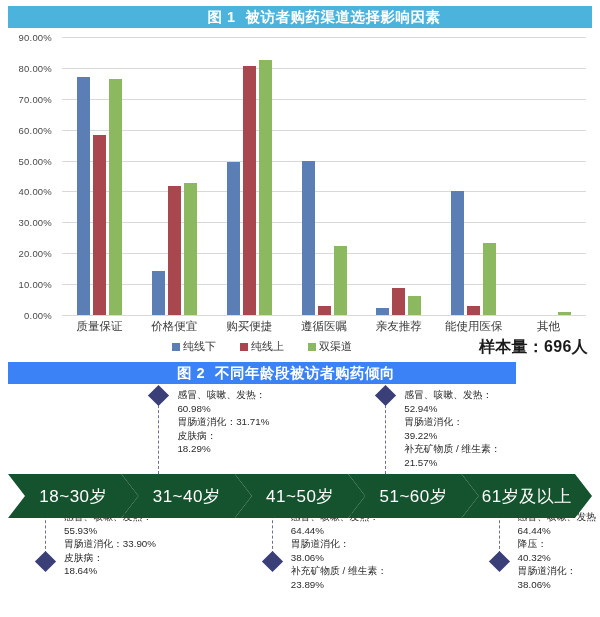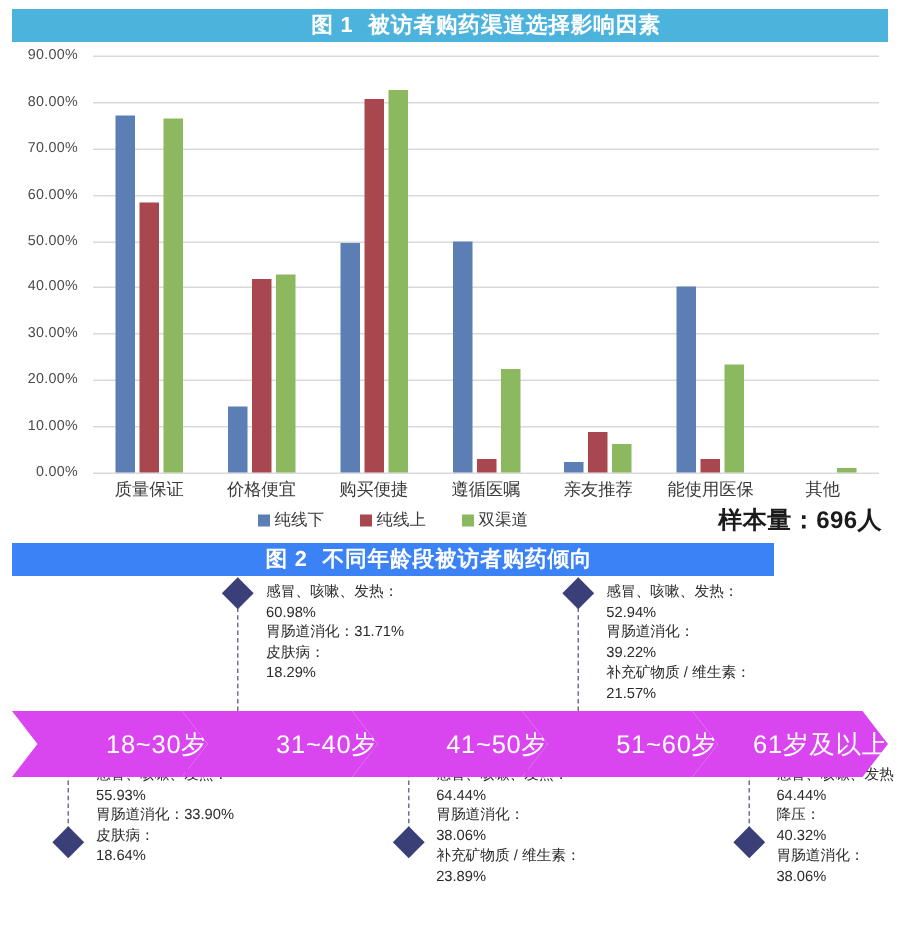--- a/index.html
+++ b/index.html
@@ -44,22 +44,22 @@
     position:absolute;right:12px;top:331px;font-size:16px;
     font-weight:bold;color:#1b1b1b;letter-spacing:.3px;
   }
 
   
   #fig2{position:absolute;left:0;top:362px;width:600px;height:255px;}
   #fig2 .title-bar{position:absolute;left:8px;top:0;width:508px;background:#3b82f6;}
 
   .chev-band{position:absolute;left:8px;top:112px;width:584px;height:44px;}
   .chev{
-    position:absolute;top:0;height:44px;background:#d946ef;
-    display:flex;align-items:center;justify-content:flex-end;
+    position:absolute;top:0;height:44px;background:#14532d;
+    display:flex;align-items:center;justify-content:center;
     color:#ffffff;font-size:17px;letter-spacing:.5px;
     clip-path:polygon(0 0, calc(100% - 17px) 0, 100% 50%, calc(100% - 17px) 100%, 0 100%, 17px 50%);
   }
   .chev.first{clip-path:polygon(0 0, calc(100% - 17px) 0, 100% 50%, calc(100% - 17px) 100%, 0 100%, 17px 50%);}
 
   .callout{position:absolute;width:160px;}
   .callout .stem{
     position:absolute;left:7px;width:0;border-left:1px dashed #6f6f8e;
   }
   .callout .diamond{

